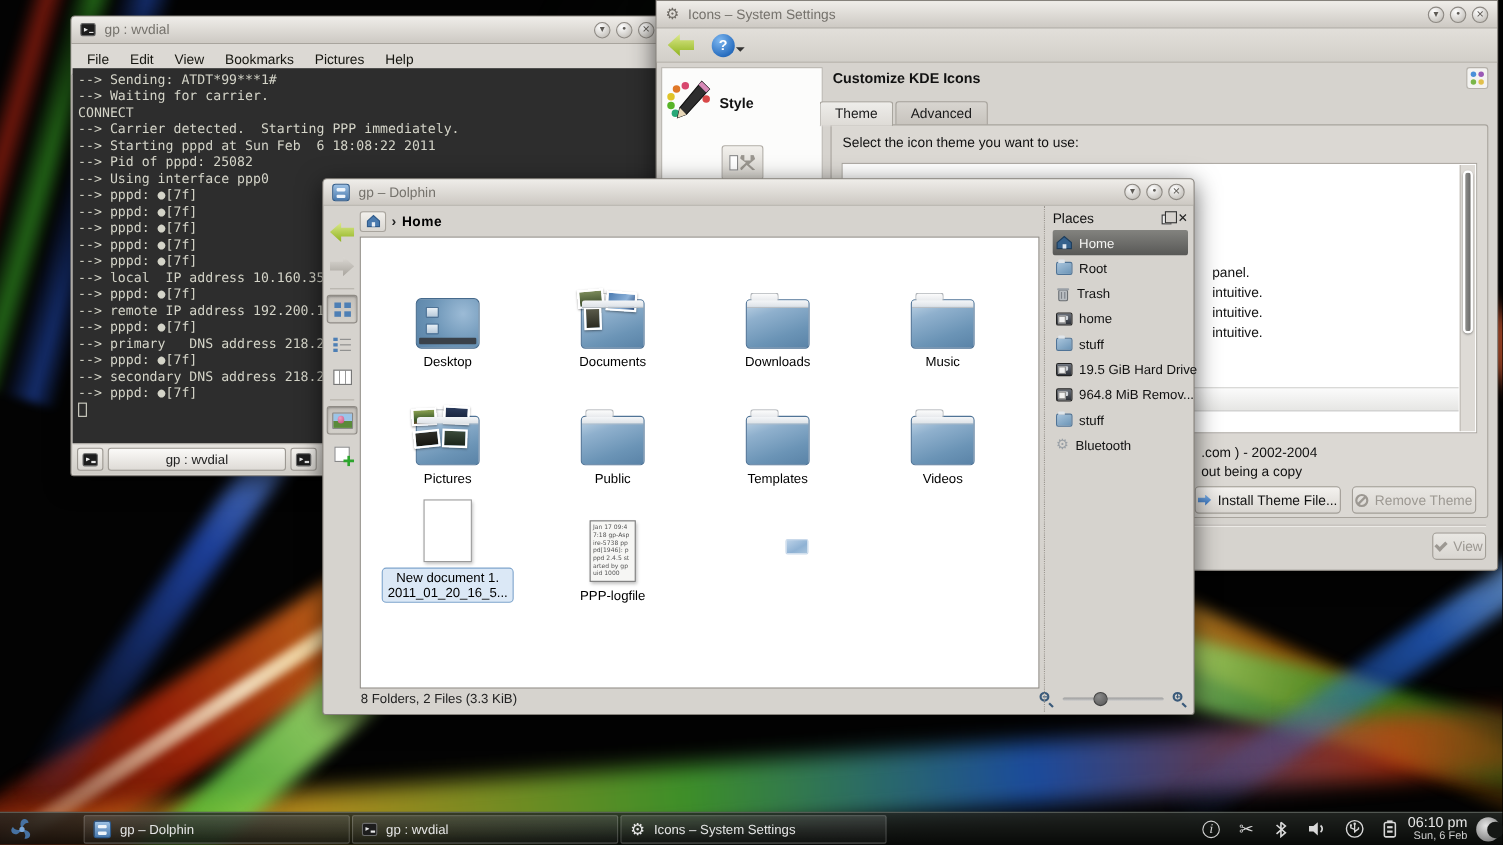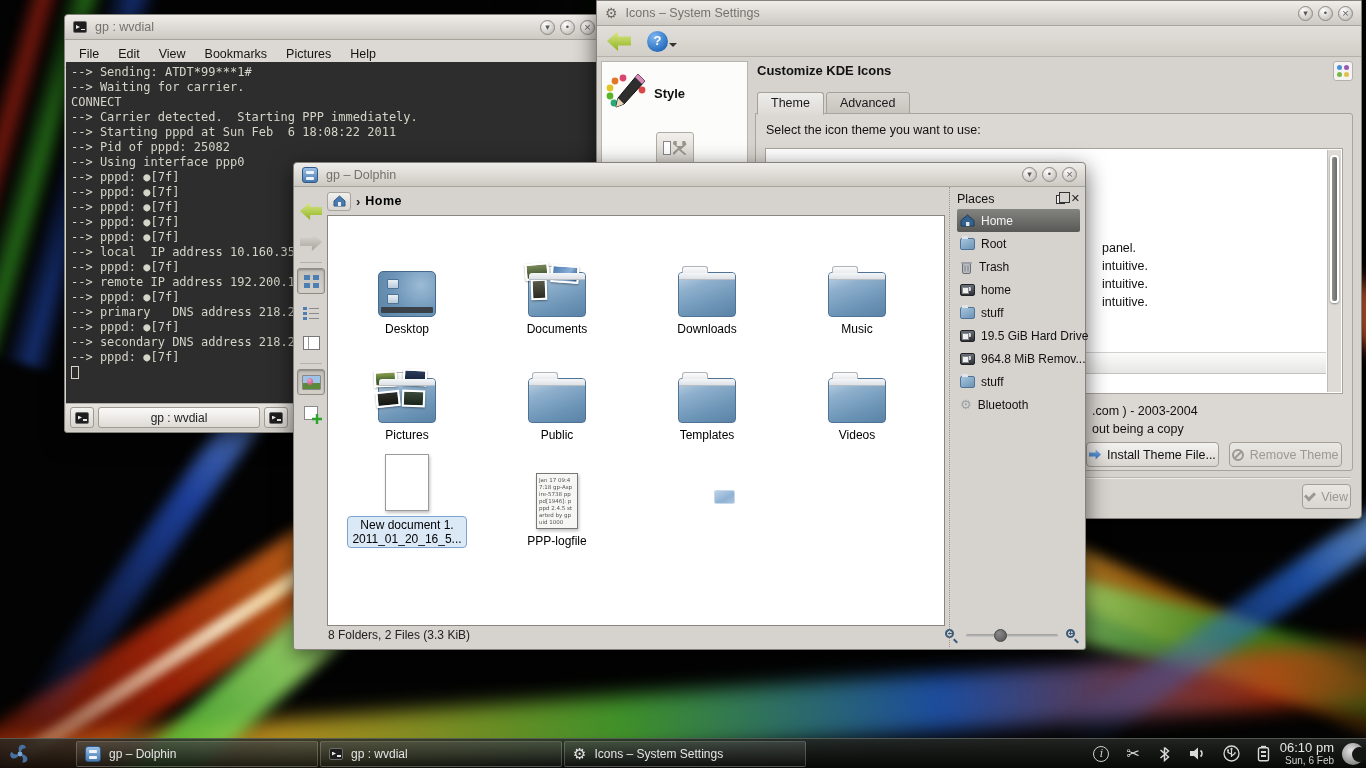--- a/index.html
+++ b/index.html
@@ -85,21 +85,21 @@
   .ss-style-label { font-weight:bold; font-size:13px; color:#111; }
   .ss-tool-item { margin:18px auto 0; width:38px; height:32px; border:1px solid #b0aca5; border-radius:3px;
                   background:linear-gradient(#f2f0ec,#d5d2cc); display:flex; align-items:center; justify-content:center; gap:2px; }
   .ss-tool-item .blockdev { width:8px; height:14px; background:#fff; border:1px solid #888; }
   .ss-tool-item .wrench { width:14px; height:14px; background:#9a968f;
                           clip-path:polygon(10% 0,30% 0,30% 35%,70% 35%,70% 0,90% 0,100% 25%,60% 60%,100% 95%,85% 100%,45% 65%,10% 100%,0 85%,40% 50%,0 20%); }
   .ss-header { position:absolute; left:160px; top:62px; font-weight:bold; font-size:13px; color:#111; }
   .ss-overview { position:absolute; right:8px; top:60px; width:20px; height:20px; background:#f4f3f1;
                  border:1px solid #b5b1aa; border-radius:3px; }
   .ss-overview i { position:absolute; width:5px; height:5px; border-radius:50%; }
-  .ss-tabs { position:absolute; left:160px; top:91px; display:flex; }
+  .ss-tabs { position:absolute; left:148px; top:91px; display:flex; }
   .tab { padding:3px 13px 4px; font-size:12.5px; color:#1a1a1a; border:1px solid #a5a19a;
          background:linear-gradient(#d8d5d0,#c7c3bd); border-radius:3px 3px 0 0; margin-right:2px; }
   .tab.active { background:linear-gradient(#eeedea,#dedbd6); border-bottom-color:#dedbd6; position:relative; z-index:2; }
   .ss-frame { position:absolute; left:158px; right:8px; top:112px; height:358px;
               border:1px solid #a8a49d; background:#dbd8d3; border-radius:0 3px 3px 3px; }
   .ss-select-label { position:absolute; left:10px; top:9px; font-size:12.5px; color:#111; }
   .ss-list { position:absolute; left:9px; right:9px; top:34px; height:246px; background:#fff; border:1px solid #a8a49d; }
   .ss-list-fragments { position:absolute; left:336px; top:90px; font-size:12.5px; color:#111; line-height:18px; }
   .ss-sel-row { position:absolute; left:1px; right:16px; top:203px; height:22px;
                 background:linear-gradient(#fbfbfb,#e6e6e4); border-top:1px solid #d0d0ce; border-bottom:1px solid #c4c4c2; }
@@ -372,21 +372,21 @@
           <div>panel.</div>
           <div>intuitive.</div>
           <div>intuitive.</div>
           <div>intuitive.</div>
         </div>
         <div class="ss-scroll">
             <div class="thumb"></div>
           </div>
       </div>
       <div class="ss-desc">
-        <div>.com ) - 2003-2004</div>
+        <div>.com ) - 2002-2004</div>
         <div>out being a copy</div>
       </div>
       <div class="ss-btnrow">
         <span class="btn">
           <span class="install-arrow"></span>
           <span>Install Theme File...</span>
         </span>
         <span class="btn disabled">
           <span class="no-icon"></span>
           <span>Remove Theme</span>

